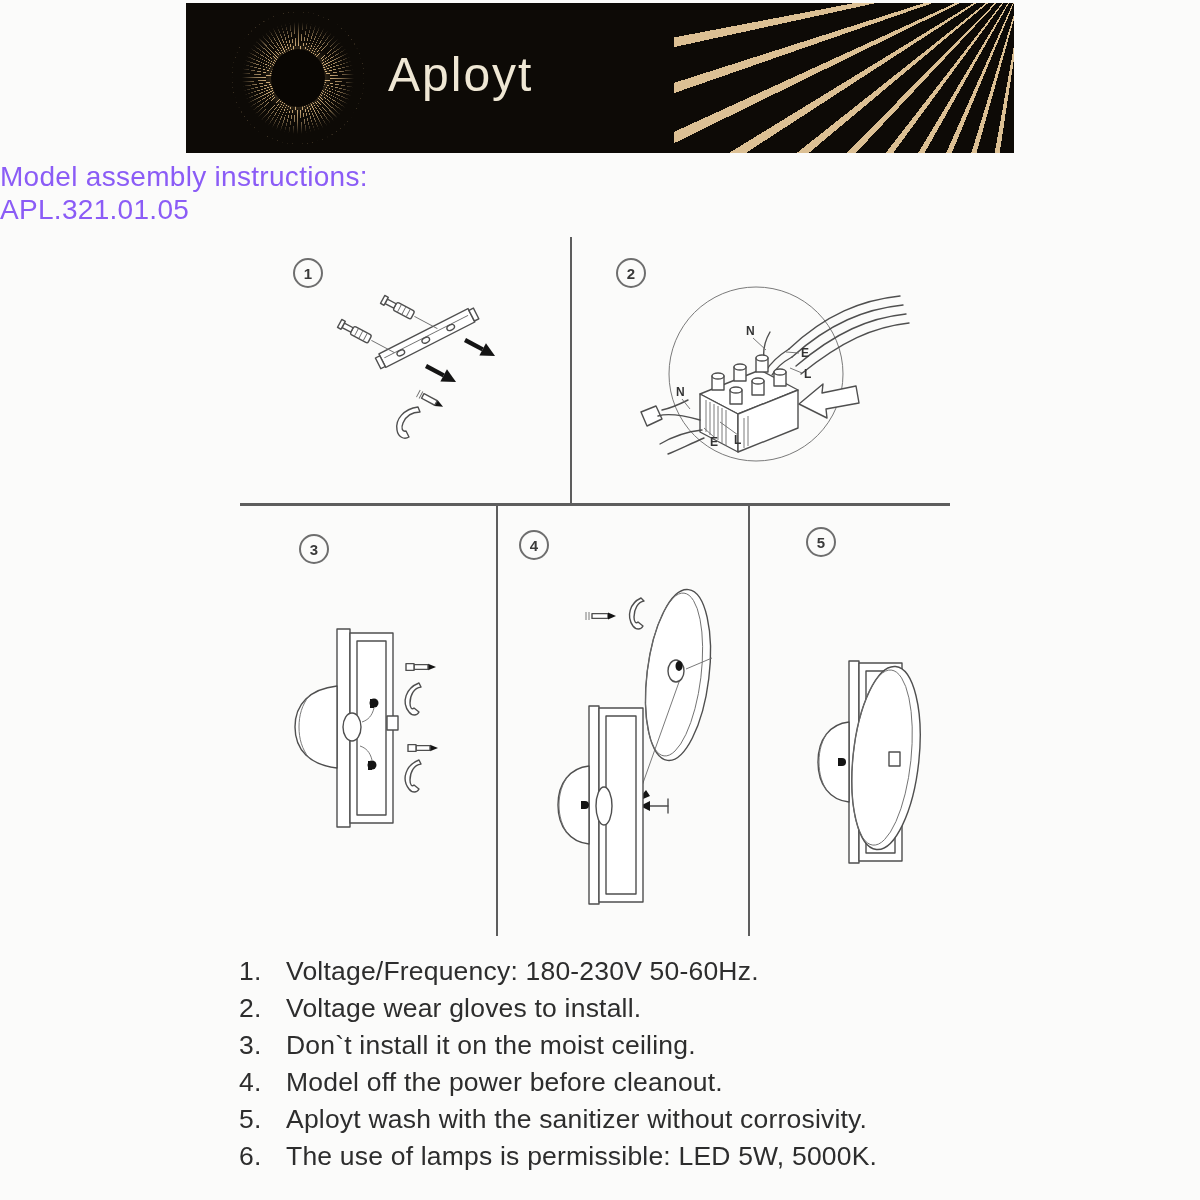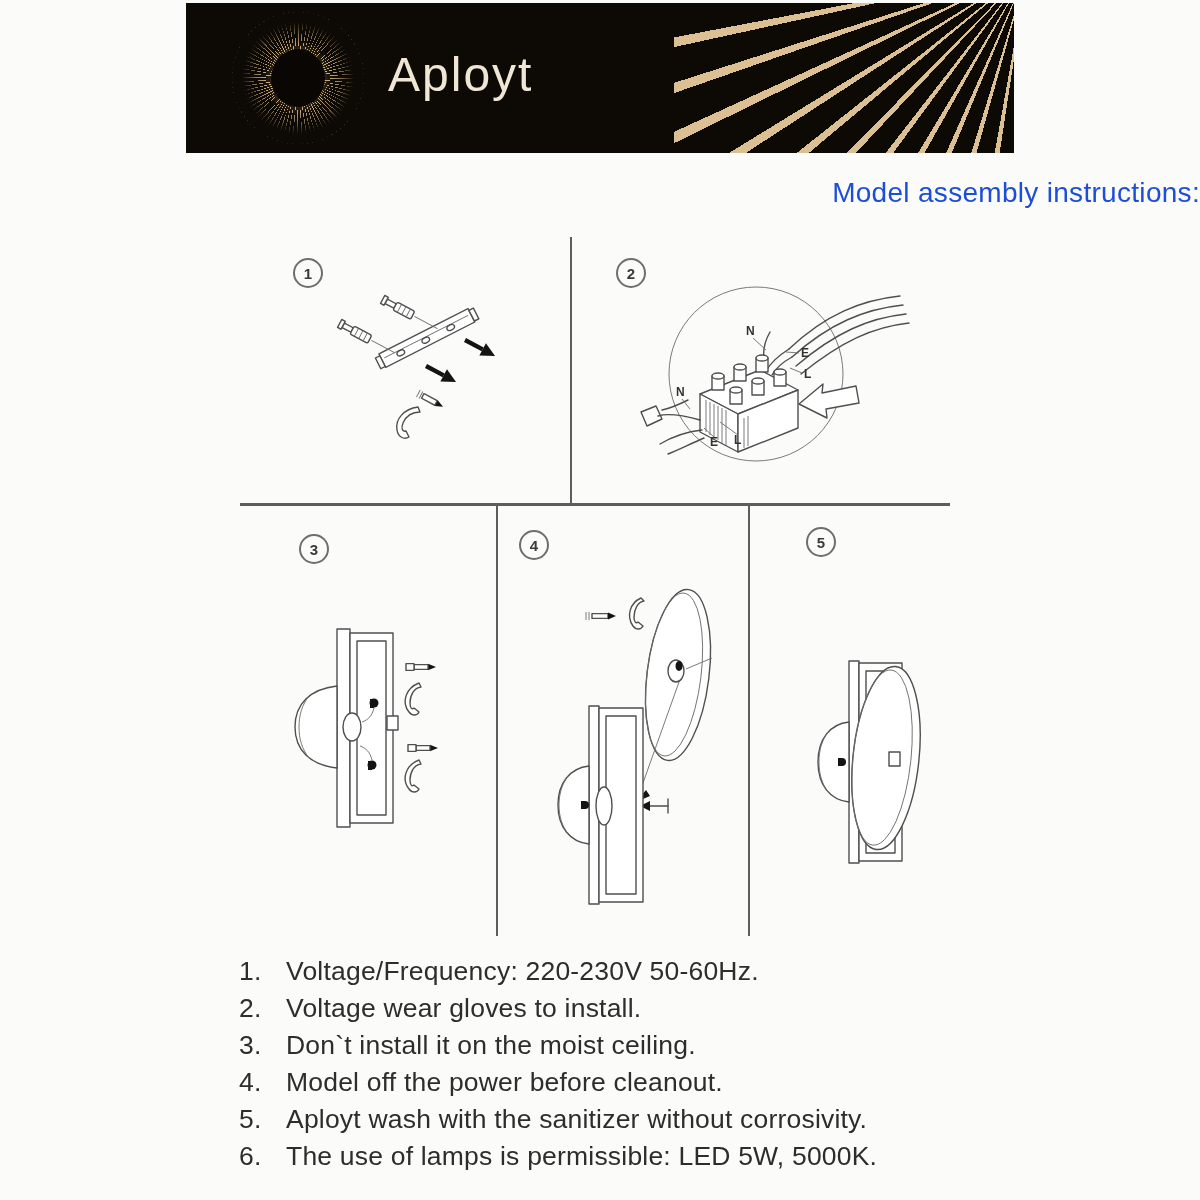--- a/index.html
+++ b/index.html
@@ -10,22 +10,22 @@
   .logo{position:absolute;left:46px;top:9px;width:132px;height:132px;border-radius:50%;
         background:repeating-conic-gradient(#c9a878 0 .9deg,#0d0a06 .9deg 4.5deg);}
   .logo .fade{position:absolute;inset:0;border-radius:50%;
         background:radial-gradient(circle,rgba(13,10,6,0) 34%,rgba(13,10,6,.35) 46%,#0d0a06 60%);}
   .logo .core{position:absolute;left:39px;top:37px;width:54px;height:58px;border-radius:50%;background:#090603;
         box-shadow:0 0 10px 2px rgba(220,180,120,.25);}
   .brand{position:absolute;left:202px;top:44px;font-size:48px;font-weight:300;letter-spacing:2px;color:#efe7d4;}
   .rays{position:absolute;right:0;top:0;width:340px;height:150px;
         background:repeating-conic-gradient(from 168deg at 104% -22%,#dcc094 0 1.5deg,rgba(220,192,148,0) 1.5deg 6.9deg);}
   
-  .title{position:absolute;left:0;top:176px;width:100%;text-align:right;font-size:28px;line-height:33px;
-         font-weight:500;color:#1d4ed8;letter-spacing:.3px;}
+  .title{position:absolute;left:0;top:160px;width:100%;text-align:left;font-size:28px;line-height:33px;
+         font-weight:500;color:#8b5cf6;letter-spacing:.3px;}
   
   .div{position:absolute;background:#5d5d5d;}
   
   .badge{position:absolute;width:26px;height:26px;border:2px solid #6e6e6e;border-radius:50%;
          display:flex;align-items:center;justify-content:center;font-size:15px;font-weight:600;color:#3a3a3a;background:#fbfbfa;}
   
   svg{position:absolute;}
   .ln{stroke:#4f4f4f;stroke-width:1.4;fill:none;stroke-linecap:round;stroke-linejoin:round;}
   .lnw{stroke:#4f4f4f;stroke-width:1.4;fill:#fff;stroke-linejoin:round;}
   .thin{stroke:#6b6b6b;stroke-width:.9;fill:none;}
@@ -44,20 +44,21 @@
     <div class="logo">
       <div class="fade"></div>
       <div class="core"></div>
     </div>
     <div class="brand">Aployt</div>
     <div class="rays"></div>
   </div>
 
   <div class="title">
     <div>Model assembly instructions:</div>
+    <div>APL.321.01.05</div>
   </div>
 
   <div class="div" style="left:570px;top:237px;width:2px;height:267px;"></div>
   <div class="div" style="left:240px;top:503px;width:710px;height:3px;"></div>
   <div class="div" style="left:496px;top:506px;width:2px;height:430px;"></div>
   <div class="div" style="left:748px;top:506px;width:2px;height:430px;"></div>
 
   <div class="badge" style="left:293px;top:258px;">
       <span>1</span>
     </div>
@@ -290,21 +291,21 @@
     <g transform="rotate(6 886 758)">
       <ellipse class="lnw" cx="886" cy="758" rx="33" ry="92"></ellipse>
       <ellipse class="thin" cx="882" cy="758" rx="29" ry="88"></ellipse>
     </g>
     <rect class="lnw" x="889" y="752" width="11" height="14"></rect>
   </svg>
 
   <div class="ins">
     <div class="row">
         <span>1.</span>
-        <span>Voltage/Frequency: 220-230V 50-60Hz.</span>
+        <span>Voltage/Frequency: 180-230V 50-60Hz.</span>
       </div>
     <div class="row">
         <span>2.</span>
         <span>Voltage wear gloves to install.</span>
       </div>
     <div class="row">
         <span>3.</span>
         <span>Don`t install it on the moist ceiling.</span>
       </div>
     <div class="row">

